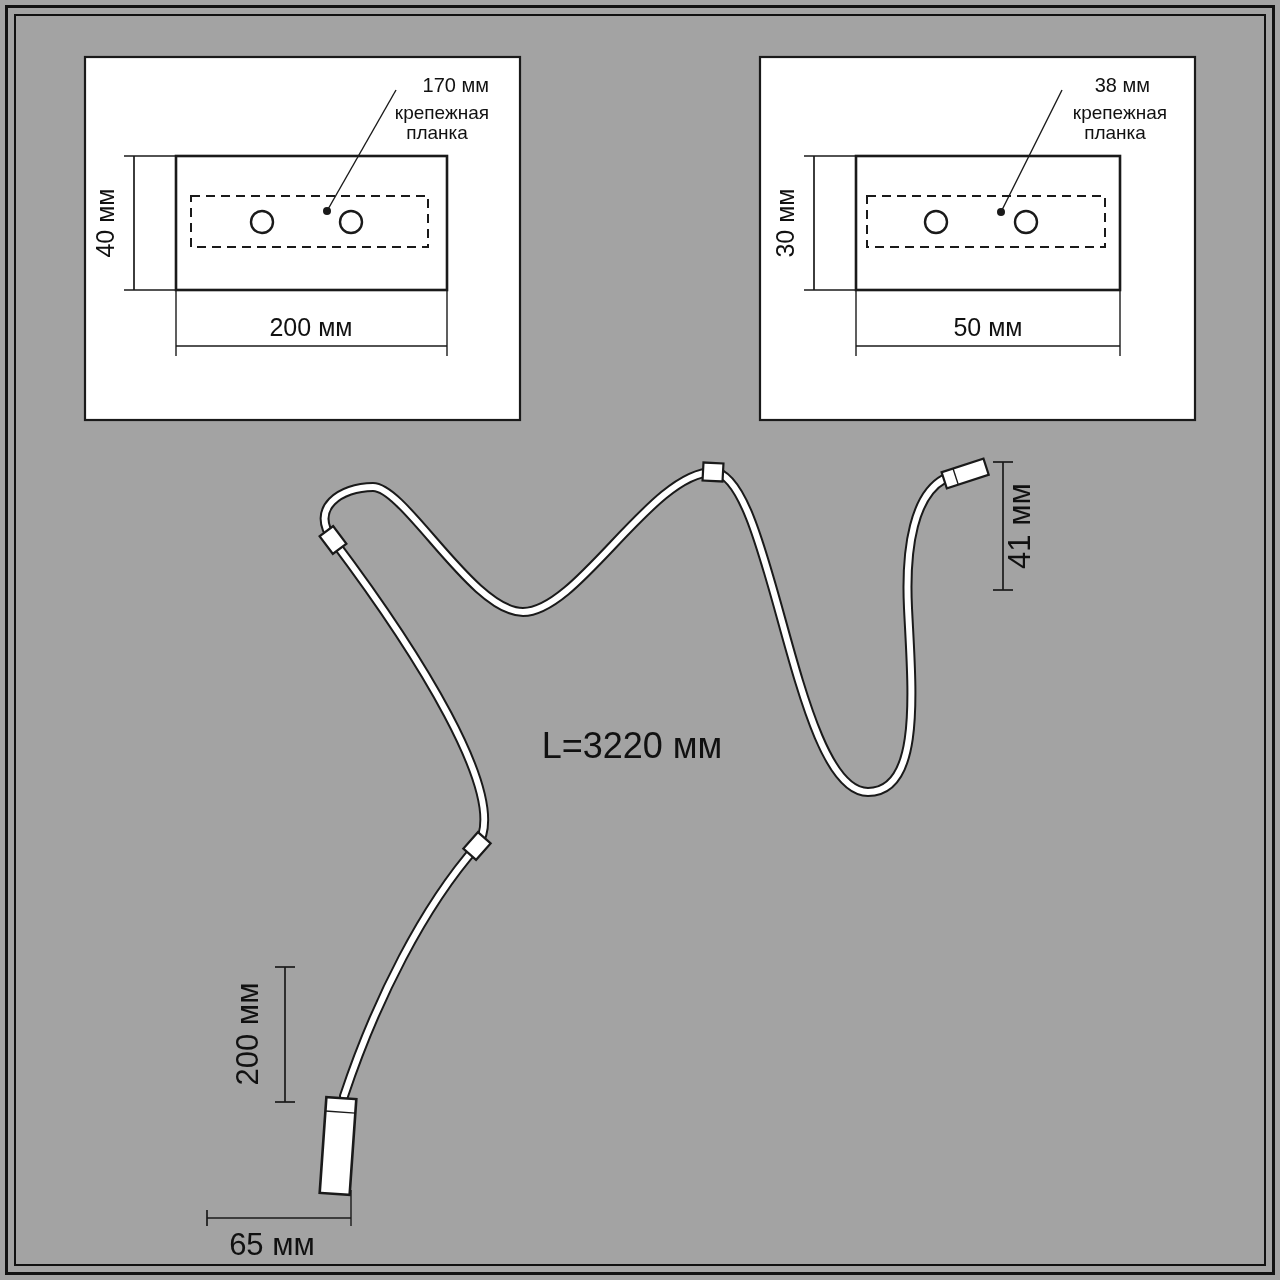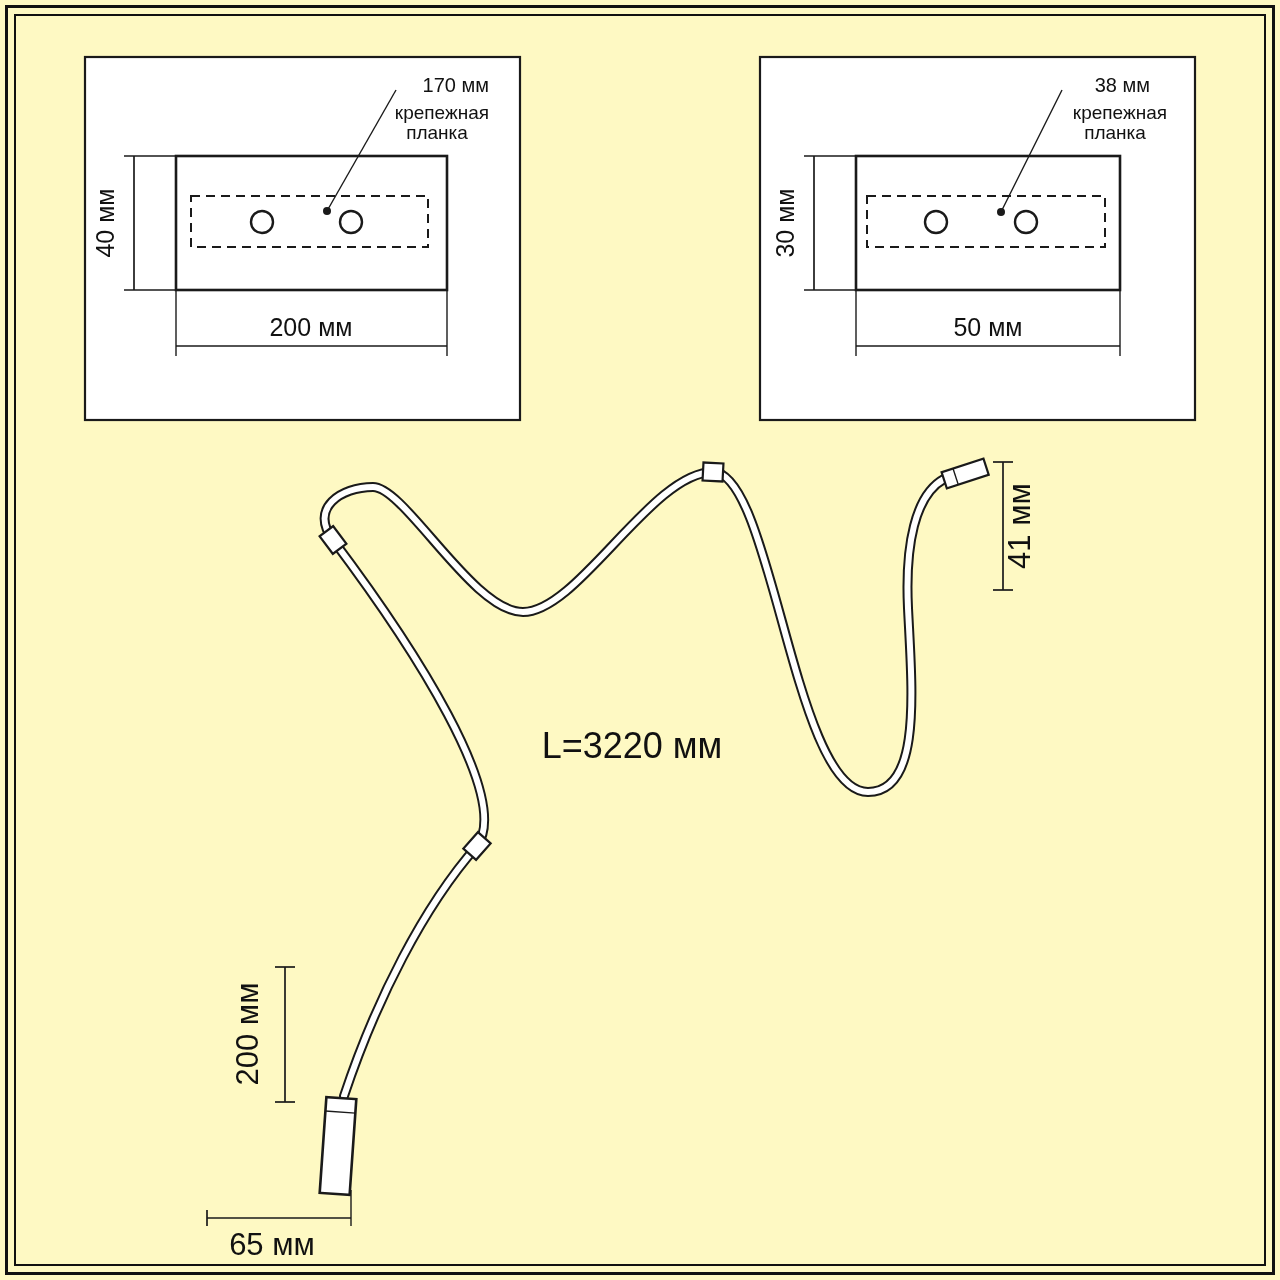--- a/index.html
+++ b/index.html
@@ -7,21 +7,21 @@
     padding: 0;
     width: 1280px;
     height: 1280px;
     background: #ffffff;
     overflow: hidden;
   }
   .page {
     position: relative;
     width: 1280px;
     height: 1280px;
-    background: #fef9c3;
+    background: #a3a3a3;
   }
   .frame-outer {
     position: absolute;
     inset: 5px;
     border: 3px solid #111;
     pointer-events: none;
   }
   .frame-inner {
     position: absolute;
     inset: 14px;

